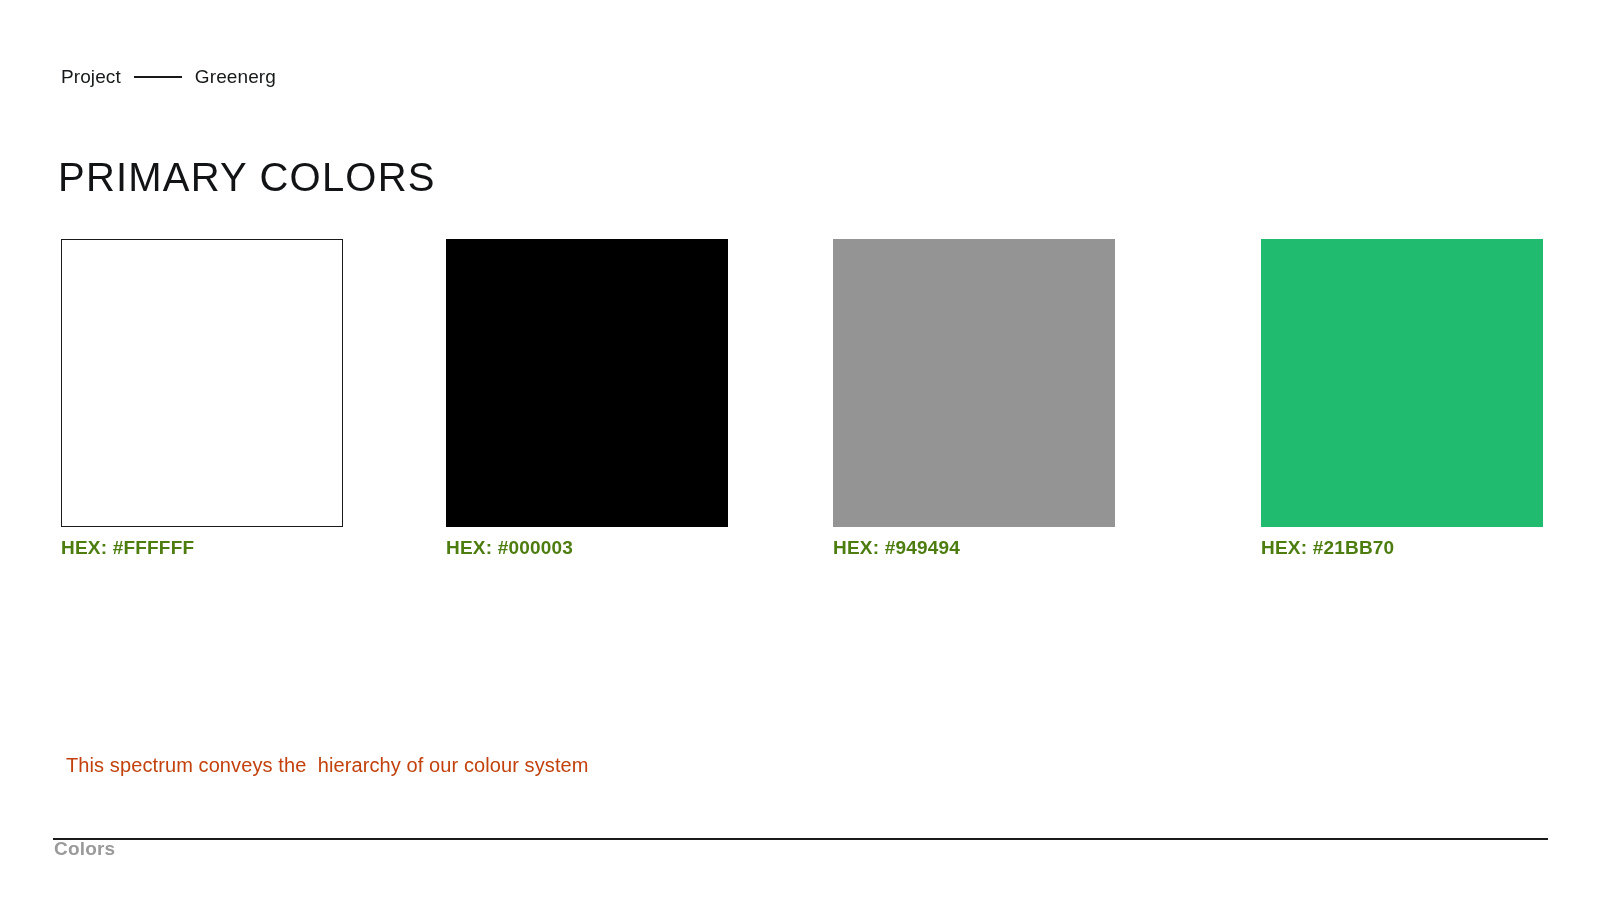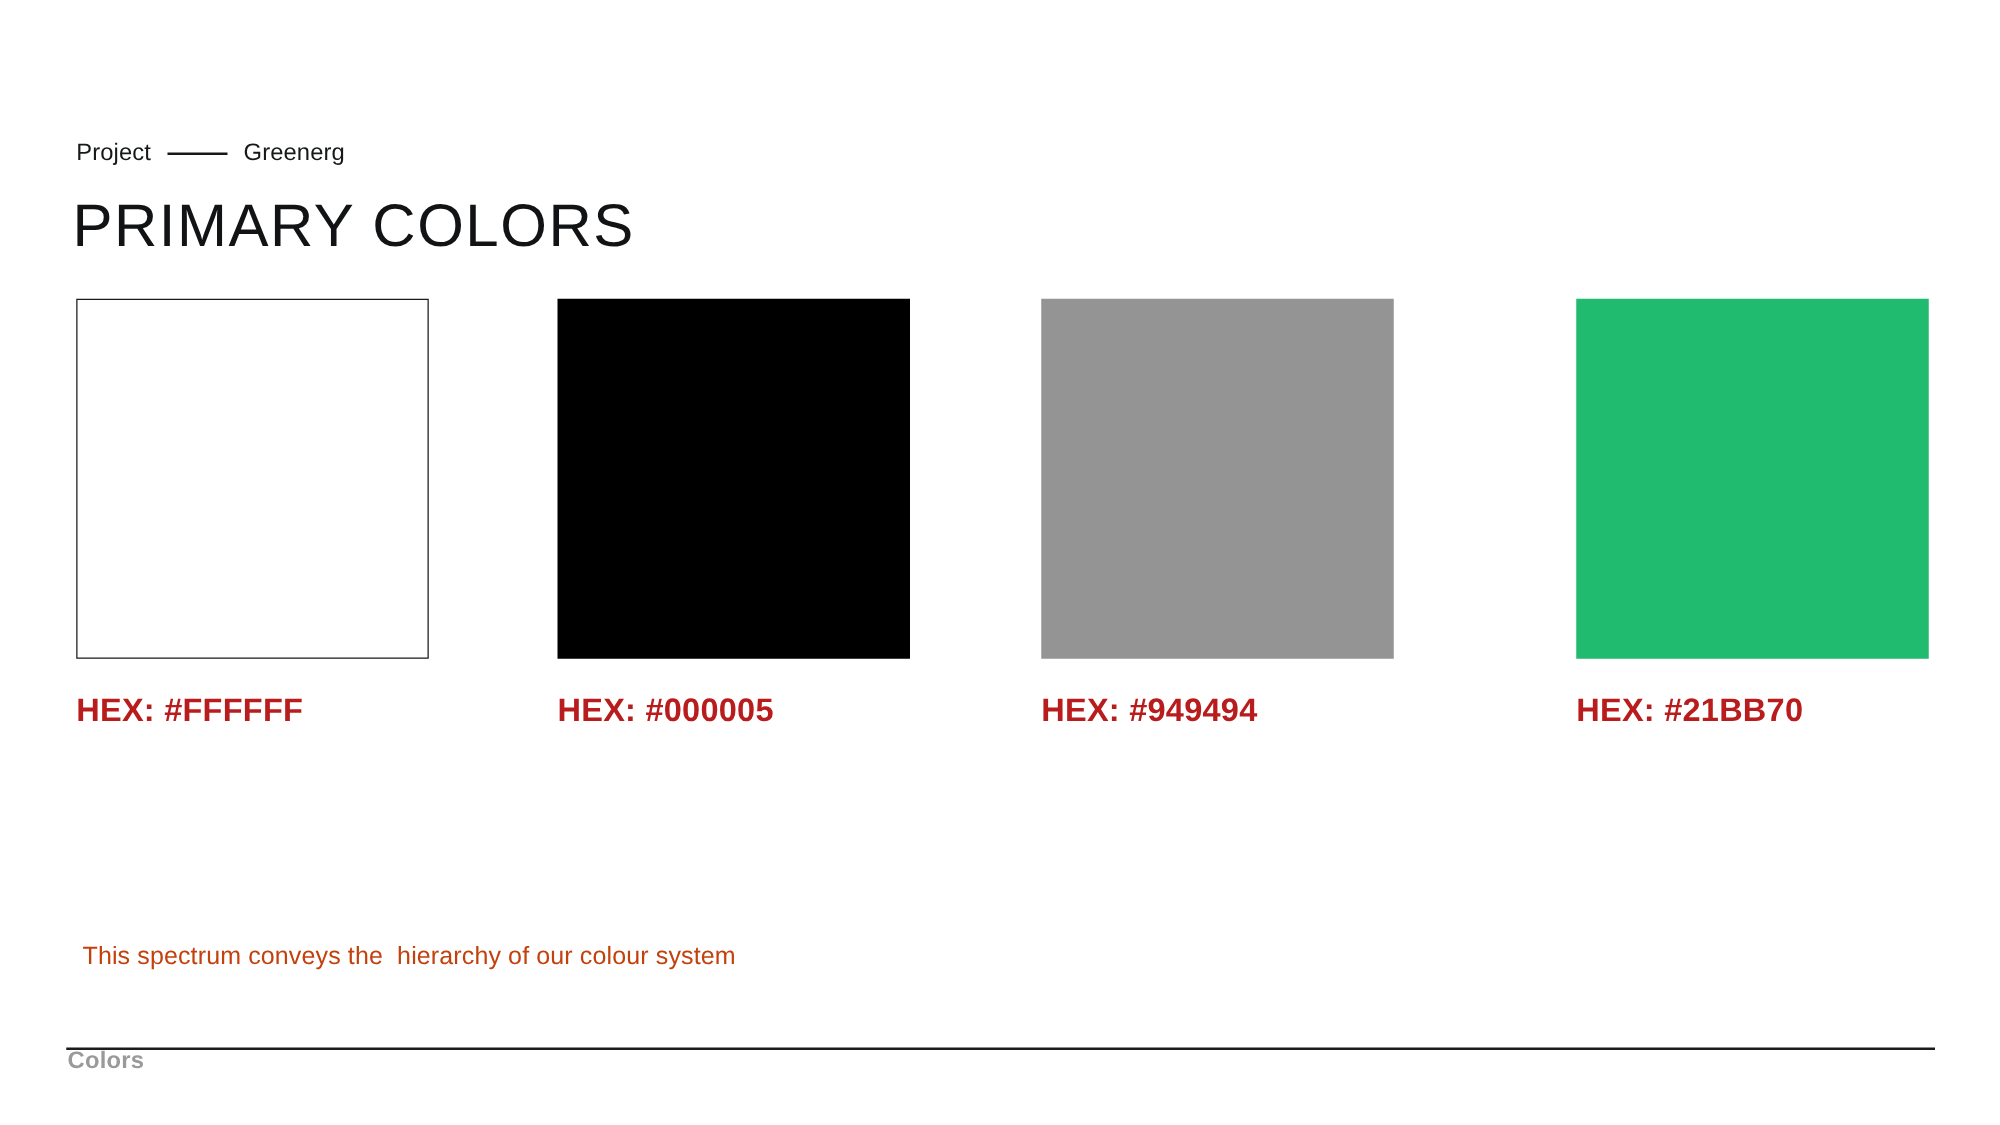--- a/index.html
+++ b/index.html
@@ -19,21 +19,20 @@
   }
 
   
   .brand-line {
     position: absolute;
     left: 61px;
     top: 64px;
     display: flex;
     align-items: center;
     height: 26px;
-    margin-top: 46px;
   }
   .brand-word {
     font-size: 19px;
     font-weight: 400;
     letter-spacing: 0.1px;
     color: #16181a;
     line-height: 26px;
     white-space: pre;
   }
   .brand-dash {
@@ -42,21 +41,21 @@
     border-top: 2px solid #16181a;
     margin: 0 13px;
     flex: none;
   }
 
   
   .page-title {
     position: absolute;
     left: 58px;
     top: 116px;
-    font-size: 48px;
+    font-size: 40px;
     font-weight: 400;
     letter-spacing: 1.2px;
     line-height: 68px;
     color: #111315;
     white-space: pre;
   }
 
   
   .swatch-grid {
     position: absolute;
@@ -79,25 +78,25 @@
     width: 282px;
     height: 288px;
     box-sizing: border-box;
     display: block;
   }
   .swatch-chip.outlined {
     border: 1.5px solid #1a1a1a;
   }
 
   .swatch-hex {
-    margin-top: 28px;
-    font-size: 26px;
+    margin-top: 8px;
+    font-size: 19px;
     font-weight: 700;
     letter-spacing: 0.2px;
-    color: #b91c1c;
+    color: #4d7c0f;
     line-height: 26px;
     white-space: pre;
   }
 
   
   .caption {
     position: absolute;
     left: 66px;
     top: 731px;
     font-size: 20px;
@@ -142,21 +141,21 @@
 
 <div class="swatch-grid">
 
   <div class="swatch-cell">
     <div class="swatch-chip outlined" style="background-color: rgb(255, 255, 255);"></div>
     <div class="swatch-hex">HEX: #FFFFFF</div>
   </div>
 
   <div class="swatch-cell">
     <div class="swatch-chip" style="background-color: rgb(0, 0, 0);"></div>
-    <div class="swatch-hex">HEX: #000005</div>
+    <div class="swatch-hex">HEX: #000003</div>
   </div>
 
   <div class="swatch-cell">
     <div class="swatch-chip" style="background-color: rgb(148, 148, 148);"></div>
     <div class="swatch-hex">HEX: #949494</div>
   </div>
 
   <div class="swatch-cell">
     <div class="swatch-chip" style="background-color: rgb(33, 187, 112);"></div>
     <div class="swatch-hex">HEX: #21BB70</div>

